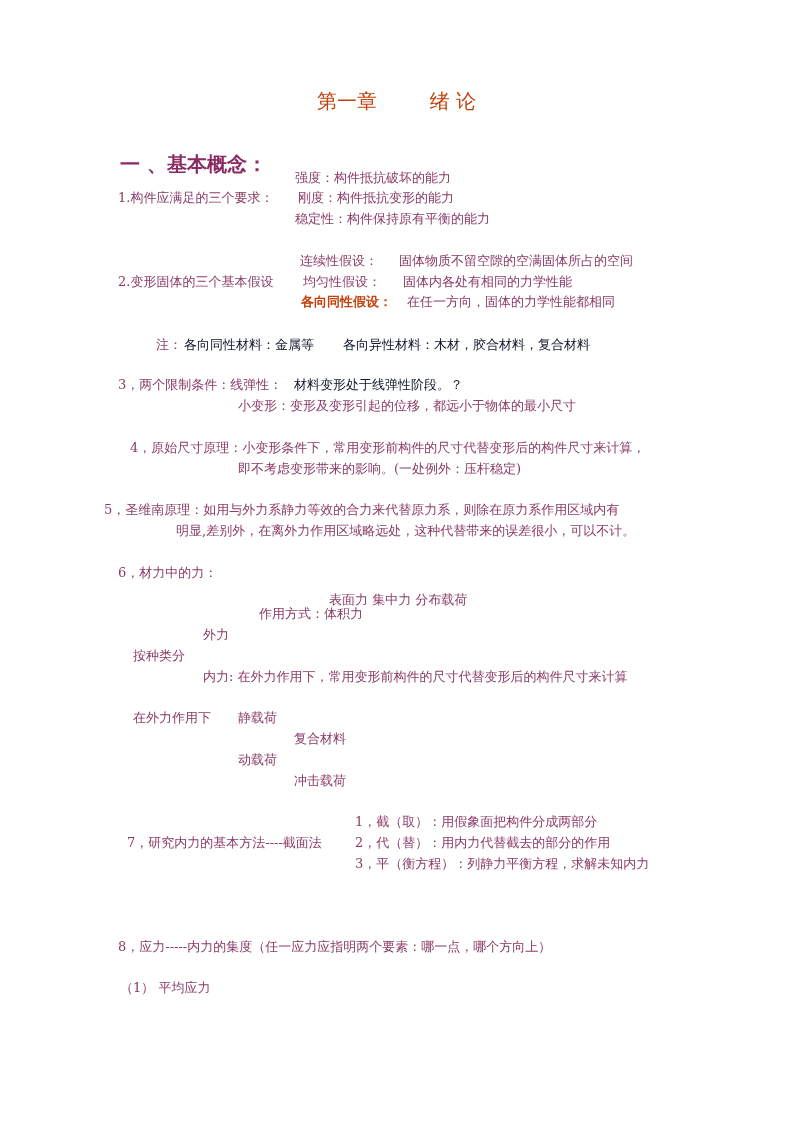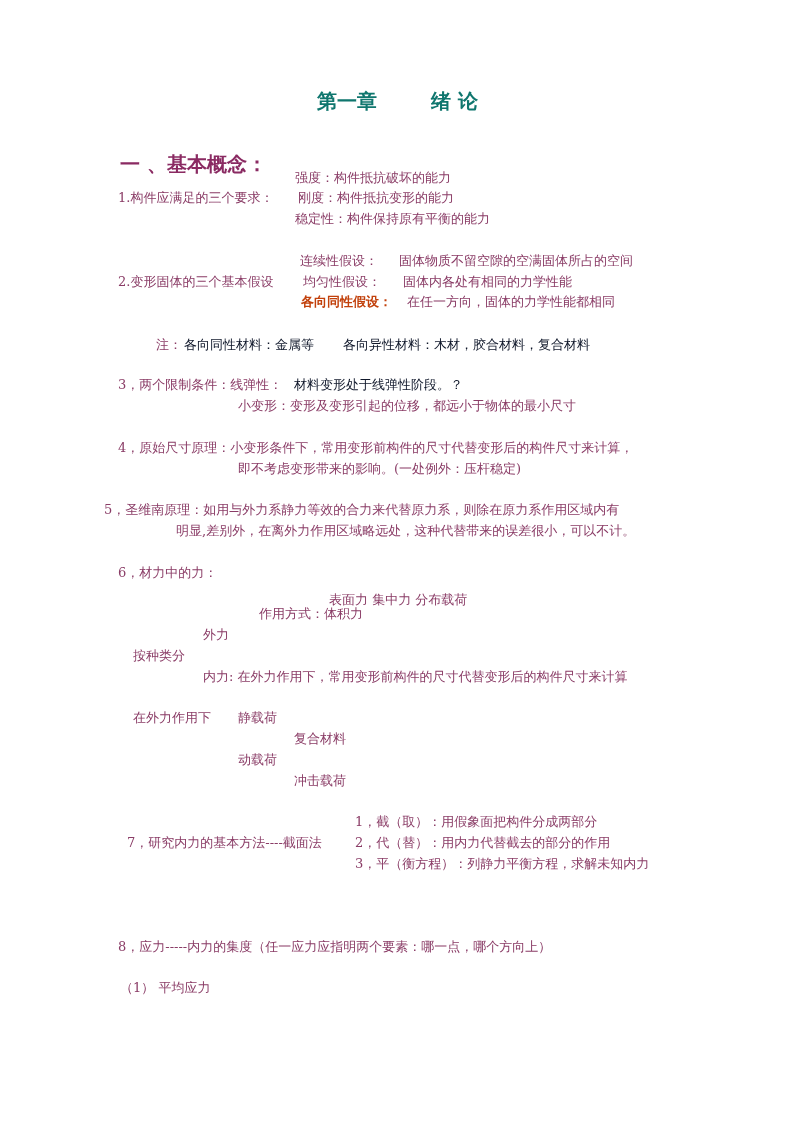--- a/index.html
+++ b/index.html
@@ -1,20 +1,20 @@
 <!DOCTYPE html>
 <html><head>
 <meta charset="utf-8">
 <style>
   html, body { margin:0; padding:0; background:#ffffff; }
   body { width:793px; height:1122px; position:relative; overflow:hidden;
          font-family:"DejaVu Serif","Liberation Serif",serif; color:#8a3c66; }
   .t { position:absolute; white-space:nowrap; font-size:13px; line-height:16px; color:#8a3c66; }
   .blue { color:#0f172a; }
-  .chapter { position:absolute; left:317px; top:88px; font-size:20px; font-weight:bold; color:#0f766e;
+  .chapter { position:absolute; left:317px; top:88px; font-size:20px; font-weight:normal; color:#c2410c;
              font-family:"DejaVu Sans","Liberation Sans",sans-serif; white-space:nowrap; }
   .section { position:absolute; left:120px; top:130px; font-size:20px; font-weight:bold; color:#8a2a62;
              font-family:"DejaVu Sans","Liberation Sans",sans-serif; white-space:nowrap;margin-top:21px; }
   .bold-term { font-weight:bold; color:#c2410c; font-family:"DejaVu Sans","Liberation Sans",sans-serif; }
 </style>
 </head>
 <body>
 
 <div class="chapter">
   <span>第一章</span>
@@ -38,21 +38,21 @@
 <div class="t" style="left:407px;top:294px">在任一方向，固体的力学性能都相同</div>
 
 <div class="t" style="left:156px;top:337px">注：</div>
 <div class="t blue" style="left:184px;top:337px">各向同性材料：金属等</div>
 <div class="t blue" style="left:343px;top:337px">各向异性材料：木材，胶合材料，复合材料</div>
 
 <div class="t" style="left:118px;top:377px">3，两个限制条件：线弹性：</div>
 <div class="t blue" style="left:294px;top:377px">材料变形处于线弹性阶段。？</div>
 <div class="t" style="left:238px;top:398px">小变形：变形及变形引起的位移，都远小于物体的最小尺寸</div>
 
-<div class="t" style="left:118px;top:440px">4，原始尺寸原理：小变形条件下，常用变形前构件的尺寸代替变形后的构件尺寸来计算，</div>
+<div class="t" style="left:130px;top:440px">4，原始尺寸原理：小变形条件下，常用变形前构件的尺寸代替变形后的构件尺寸来计算，</div>
 <div class="t" style="left:238px;top:461px">即不考虑变形带来的影响。(一处例外：压杆稳定)</div>
 
 <div class="t" style="left:104px;top:502px">5，圣维南原理：如用与外力系静力等效的合力来代替原力系，则除在原力系作用区域内有</div>
 <div class="t" style="left:176px;top:523px">明显,差别外，在离外力作用区域略远处，这种代替带来的误差很小，可以不计。</div>
 
 <div class="t" style="left:118px;top:565px">6，材力中的力：</div>
 <div class="t" style="left:329px;top:592px">表面力   集中力  分布载荷</div>
 <div class="t" style="left:259px;top:606px">作用方式：体积力</div>
 <div class="t" style="left:203px;top:627px">外力</div>
 <div class="t" style="left:133px;top:648px">按种类分</div>

